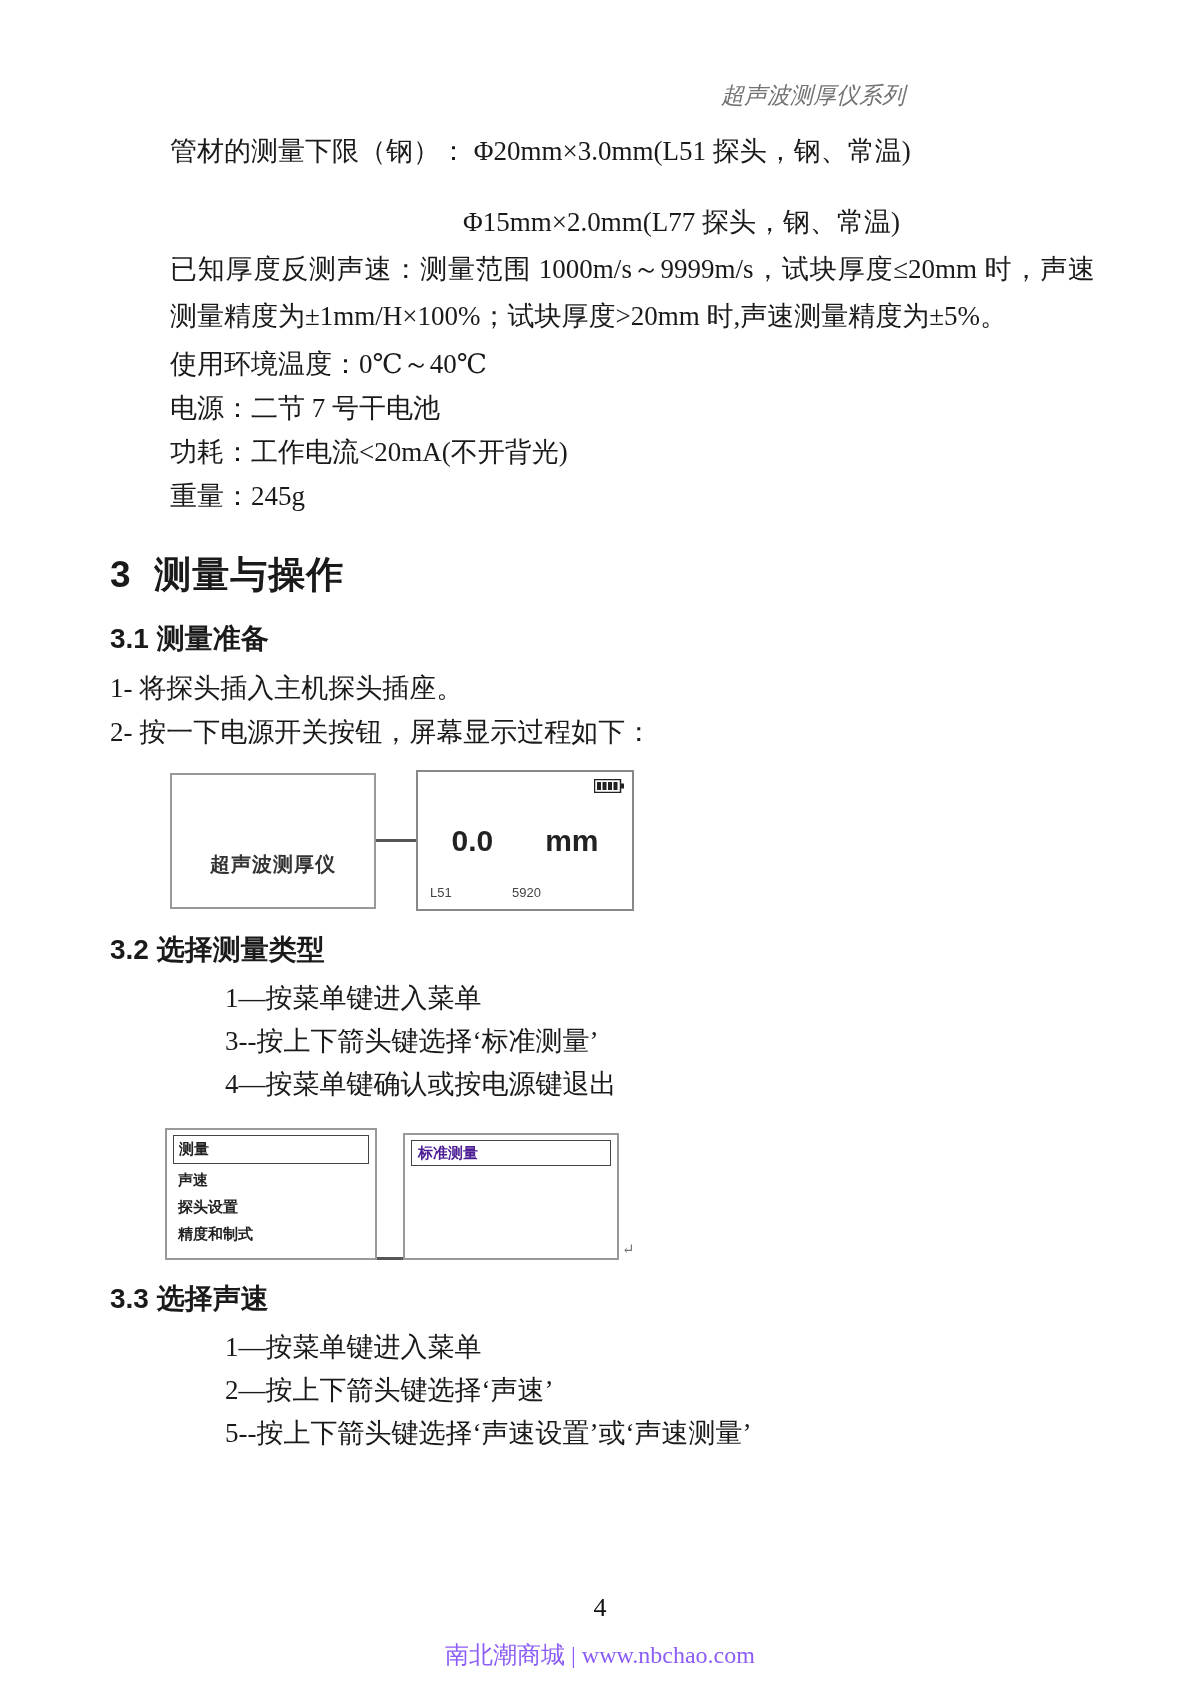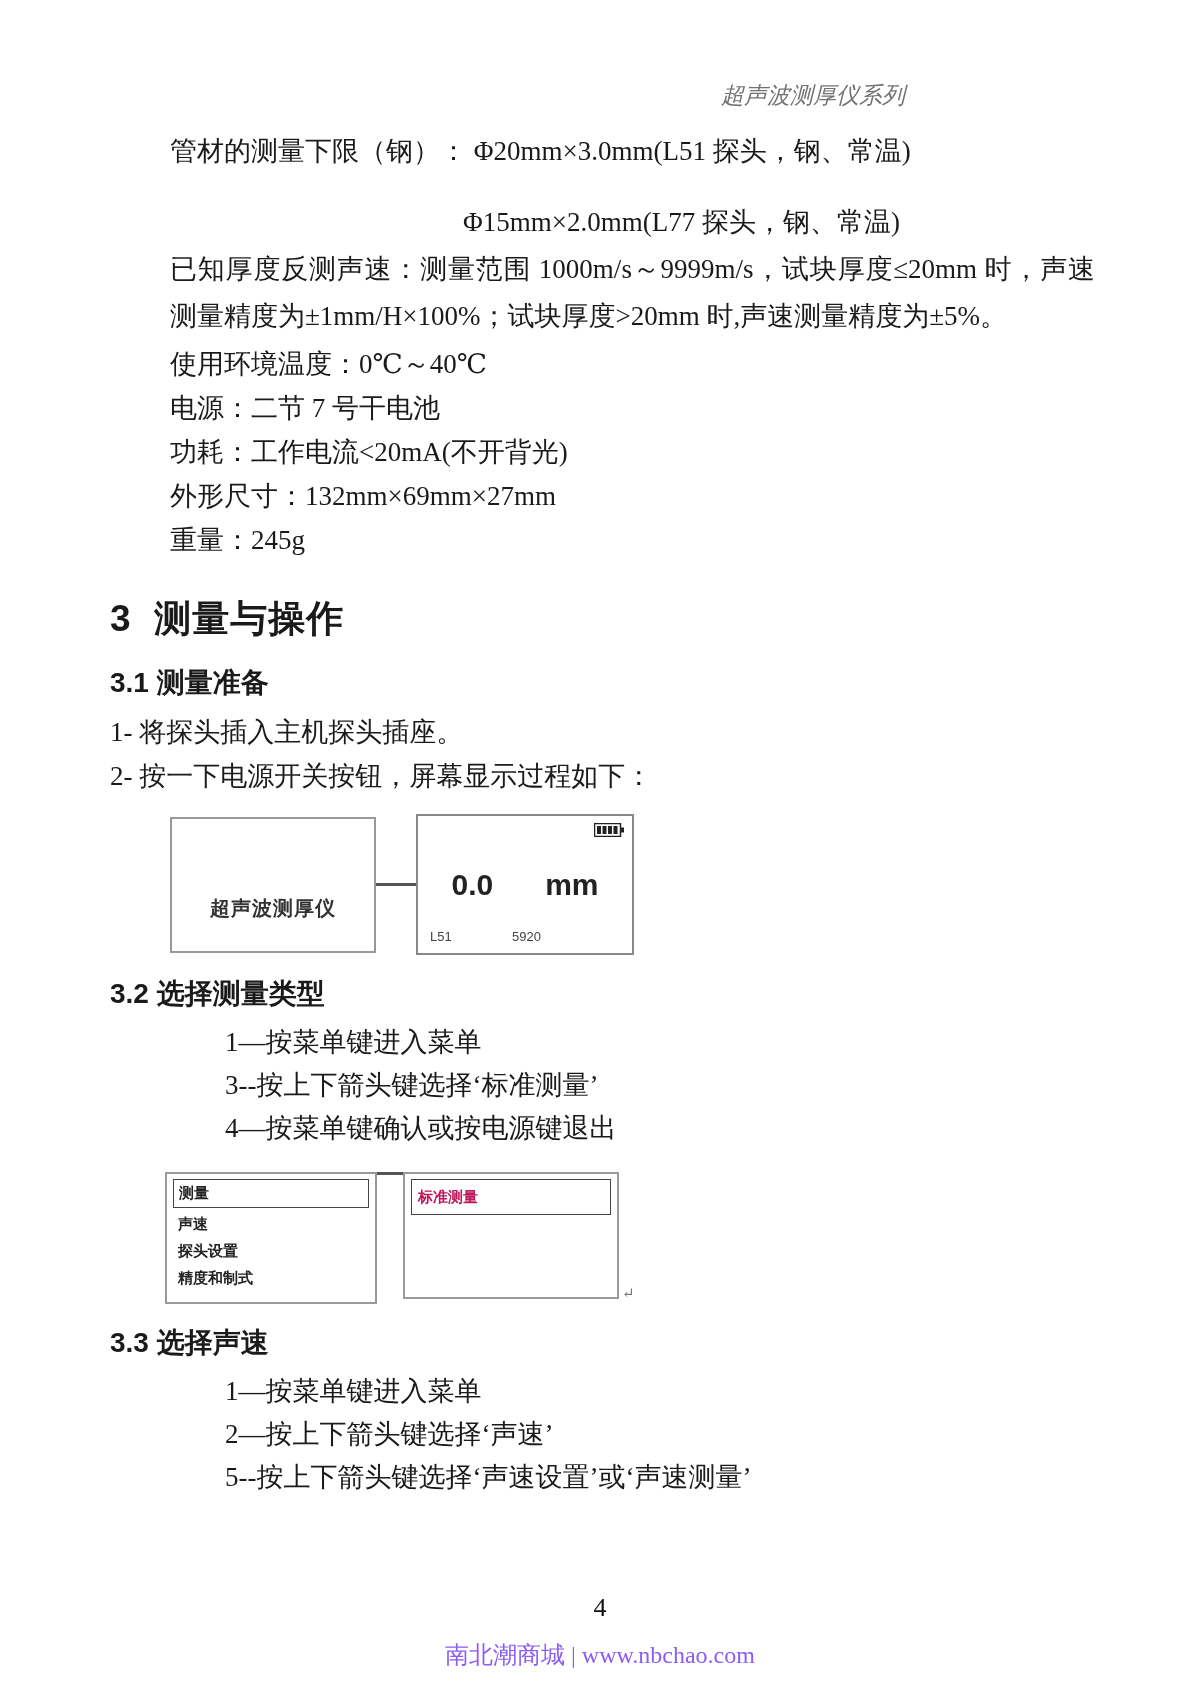--- a/index.html
+++ b/index.html
@@ -54,32 +54,32 @@
   .battery { position:absolute; top:7px; right:8px; line-height:0; }
   .reading-center {
     position:absolute; top:52px; left:0; right:0;
     display:flex; justify-content:center; gap:52px;
     font-weight:700; font-size:30px; color:#222;
   }
   .probe { position:absolute; bottom:9px; left:12px; font-size:13px; color:#444; }
   .vel   { position:absolute; bottom:9px; left:94px; font-size:13px; color:#444; }
 
   
-  .menus-row { display:flex; align-items:flex-start; margin:22px 0 10px 55px; }
+  .menus-row { display:flex; align-items:flex-end; margin:22px 0 10px 55px; }
   .menu-screen {
     width:212px; height:132px; border:2px solid #999; padding:5px 6px;
     font-family:"Liberation Sans","DejaVu Sans",sans-serif; background:#fff;
   }
   .menu-item { font-size:15px; font-weight:700; color:#222; padding:4px 5px; }
   .menu-item.selected { border:1px solid #444; margin-bottom:3px; }
   .connector2 { width:26px; height:3px; background:#555; }
   .menu-screen.right { width:216px; height:127px; }
   .right-title-box {
-    border:1px solid #444; height:36px; display:flex; align-items:center;
-    padding-left:6px; font-size:15px; font-weight:700; color:#be185d;
+    border:1px solid #444; height:26px; display:flex; align-items:center;
+    padding-left:6px; font-size:15px; font-weight:700; color:#4c1d95;
   }
   .cursor-mark { align-self:flex-end; font-size:15px; color:#777; margin-left:3px; margin-bottom:2px; }
 
   .footer { position:absolute; left:0; right:0; bottom:26px; text-align:center; }
   .page-num { font-size:26px; margin-bottom:16px; color:#111; }
   .site { font-size:24px; color:#8b5cf6; }
 </style>
 </head>
 <body>
 
@@ -87,21 +87,20 @@
 
   <div class="doc-header">超声波测厚仪系列</div>
 
   <div class="specs">
     <div class="spec-line">管材的测量下限（钢）： Φ20mm×3.0mm(L51 探头，钢、常温)</div>
     <div class="spec-line indent2">Φ15mm×2.0mm(L77 探头，钢、常温)</div>
     <div class="spec-para">已知厚度反测声速：测量范围 1000m/s～9999m/s，试块厚度≤20mm 时，声速测量精度为±1mm/H×100%；试块厚度&gt;20mm 时,声速测量精度为±5%。</div>
     <div class="spec-line">使用环境温度：0℃～40℃</div>
     <div class="spec-line">电源：二节 7 号干电池</div>
     <div class="spec-line">功耗：工作电流&lt;20mA(不开背光)</div>
-    <div class="spec-line">外形尺寸：132mm×69mm×27mm</div>
     <div class="spec-line">重量：245g</div>
   </div>
 
   <div class="h1">3  测量与操作</div>
 
   <div class="h2">3.1 测量准备</div>
   <div class="step-line">1- 将探头插入主机探头插座。</div>
   <div class="step-line">2- 按一下电源开关按钮，屏幕显示过程如下：</div>
 
   <div class="screens-row">

